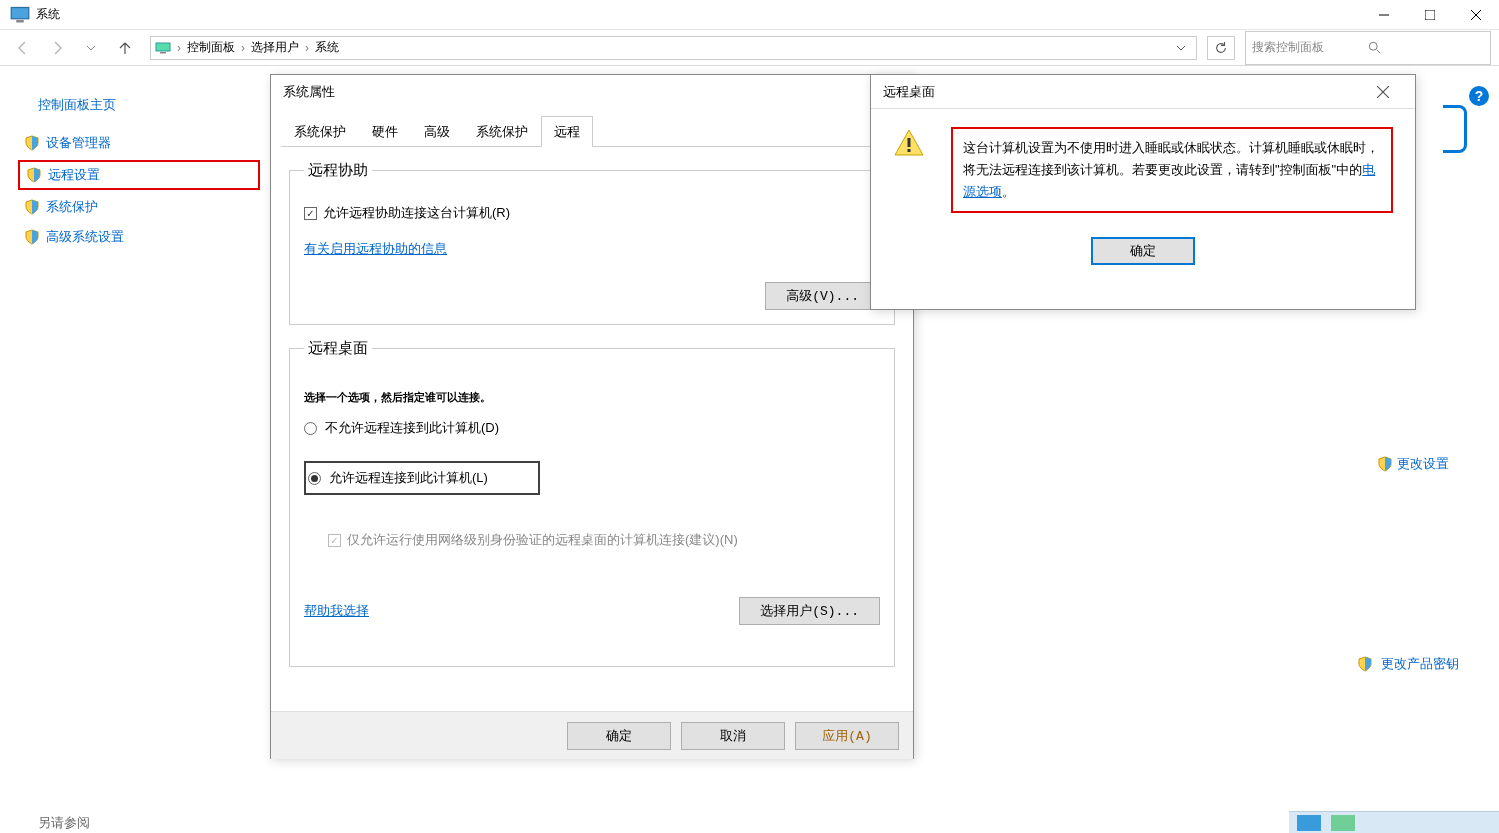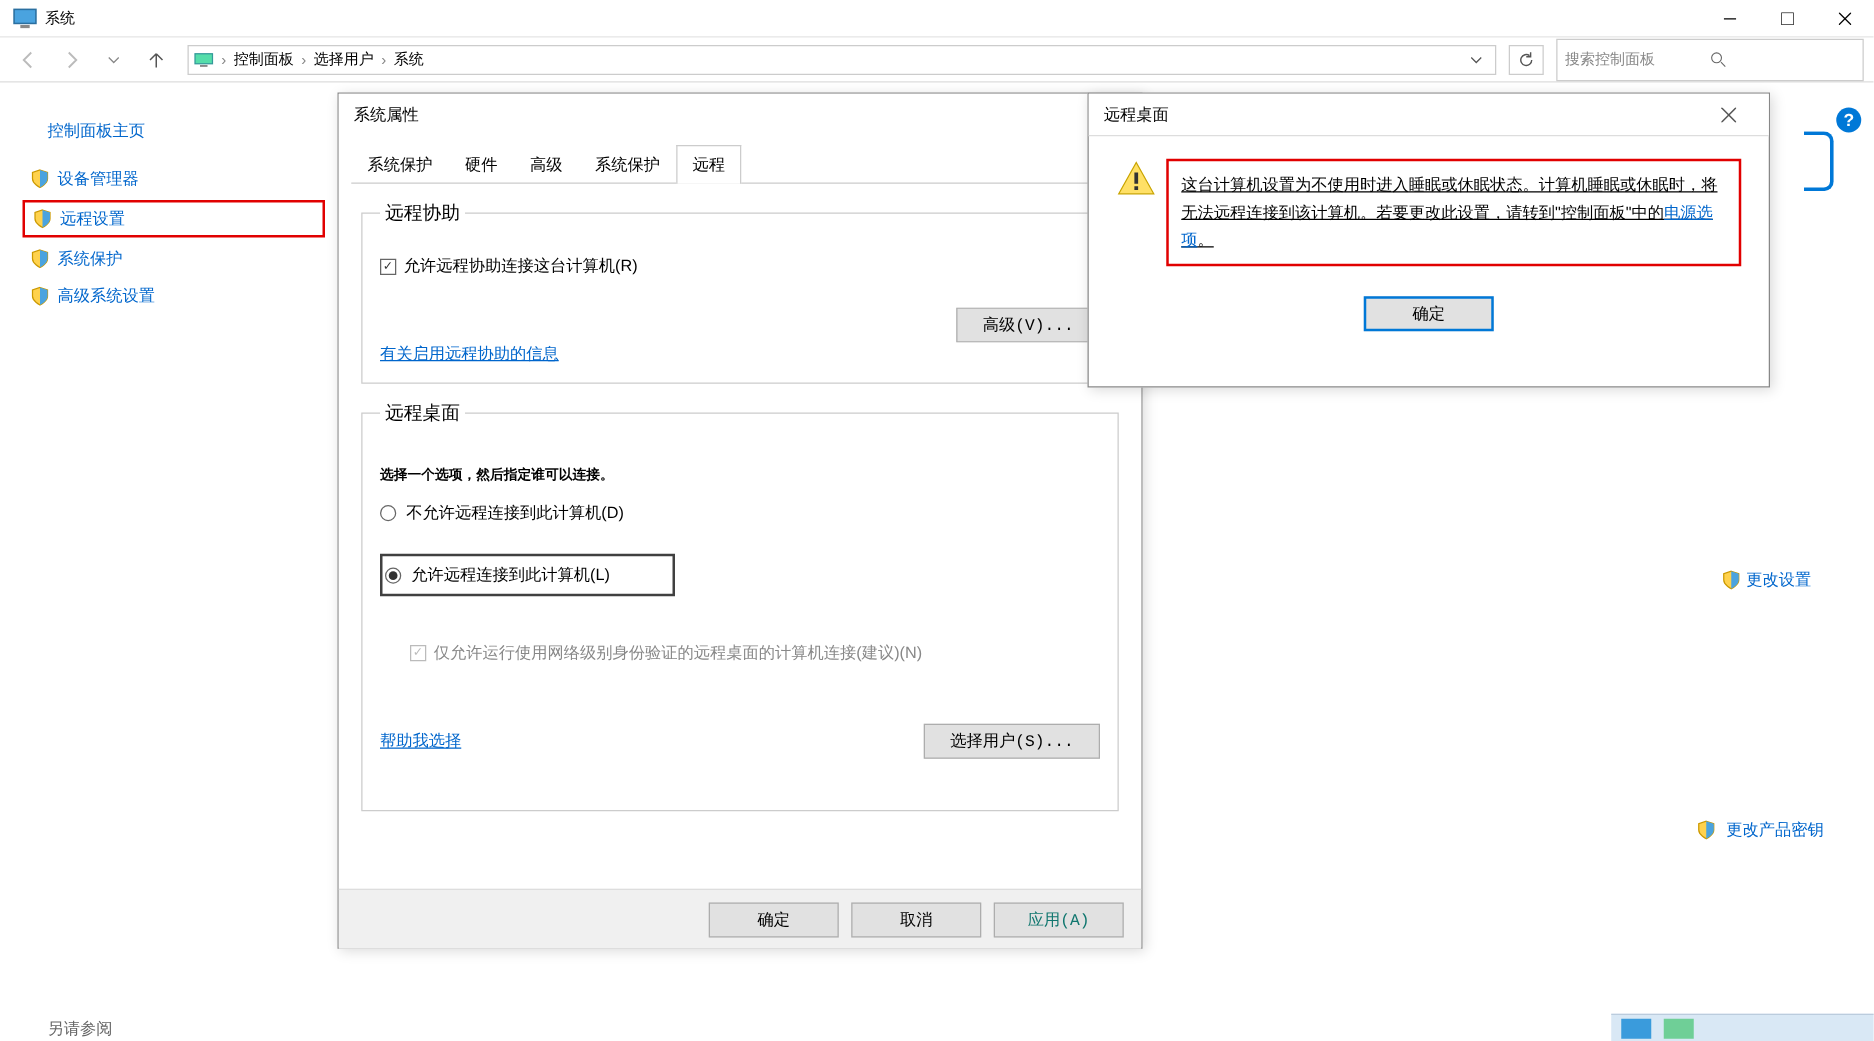--- a/index.html
+++ b/index.html
@@ -53,34 +53,34 @@
 fieldset { border: 1px solid #ccc; margin: 14px 8px; padding: 18px 14px 14px 14px; }
 legend { font-size: 15px; padding: 0 4px; }
 .chk-row { display: flex; align-items: center; gap: 6px; font-size: 13px; margin: 6px 0 18px 0; }
 .chk { width: 13px; height: 13px; border: 1px solid #666; display: inline-flex; align-items: center; justify-content: center; }
 .chk.checked::after { content: "✓"; font-size: 10px; color: #333; }
 .chk.disabled { border-color: #bbb; }
 .chk.disabled::after { color: #bbb; }
 .link { color: #0066cc; font-size: 13px; text-decoration: underline; cursor: pointer; }
 .btn { height: 28px; padding: 0 20px; background: #e1e1e1; border: 1px solid #adadad; font-size: 13px; display: inline-flex; align-items: center; justify-content: center; min-width: 104px; font-family: Liberation Mono, monospace; }
 .btn.right { float: right; }
-.btn.disabled { color: #0f766e; }
+.btn.disabled { color: #a16207; }
 .field-note { font-size: 11px; margin: 14px 0; font-weight: bold; }
 .radio-row { display: flex; align-items: center; gap: 8px; font-size: 13px; margin: 12px 0; }
 .radio { width: 13px; height: 13px; border: 1px solid #666; border-radius: 50%; display: inline-flex; align-items: center; justify-content: center; }
 .radio.selected::after { content: ""; width: 7px; height: 7px; background: #333; border-radius: 50%; }
 .radio-row.highlight { border: 2px solid #404040; padding: 6px 50px 6px 2px; display: inline-flex; text-align: center; }
 .sub-chk { margin-left: 24px; color: #888; display: flex; align-items: center; gap: 6px; font-size: 13px; margin-top: 24px; }
 .inner-bottom { display: flex; justify-content: space-between; align-items: center; margin-top: 48px; }
 .dlg-footer { height: 48px; background: #f0f0f0; border-top: 1px solid #ddd; display: flex; justify-content: flex-end; align-items: center; gap: 10px; padding: 0 14px; }
 
 
 .dlg-rd { position: absolute; left: 870px; top: 74px; width: 546px; height: 236px; background: #fff; border: 1px solid #888; box-shadow: 2px 2px 10px rgba(0,0,0,0.15); }
 .dlg-rd .dlg-title { border-bottom: 1px solid #ddd; }
-.dlg-rd .content { padding: 18px 22px; display: flex; gap: 8px; text-decoration: underline; }
+.dlg-rd .content { padding: 18px 22px; display: flex; gap: 26px; }
 .warn-icon svg { width: 32px; height: 32px; }
 .msg-box { border: 2px solid #e10000; padding: 8px 10px; font-size: 13px; line-height: 1.7; flex: 1; }
 .msg-box .lnk { color: #0066cc; text-decoration: underline; }
 .dlg-rd .btn-row { display: flex; justify-content: center; padding: 6px 0 14px 0; }
 .dlg-rd .btn.primary { border: 2px solid #0078d7; background: #e1e1e1; }
 
 
 .taskbar { position: absolute; right: 0; bottom: 0; width: 210px; height: 22px; background: #d9e8f5; border-top: 1px solid #bcd; display: flex; align-items: center; padding: 0 8px; gap: 10px; }
 .taskbar .tb-item { width: 24px; height: 16px; background: #2a8; }
 
@@ -257,24 +257,24 @@
       <div class="tab">系统保护</div>
       <div class="tab active">远程</div>
     </div>
 
     <fieldset>
       <legend>远程协助</legend>
       <div class="chk-row">
         <span class="chk checked"></span>
         <span>允许远程协助连接这台计算机(R)</span>
       </div>
+      <div><span class="link">有关启用远程协助的信息</span></div>
       <div style="overflow:hidden; margin-top:24px;">
         <span class="btn right">高级(V)...</span>
       </div>
-      <div><span class="link">有关启用远程协助的信息</span></div>
     </fieldset>
 
     <fieldset style="height:328px">
       <legend>远程桌面</legend>
       <div class="field-note">选择一个选项，然后指定谁可以连接。</div>
       <div class="radio-row">
         <span class="radio"></span>
         <span>不允许远程连接到此计算机(D)</span>
       </div>
       <div class="radio-row highlight">

